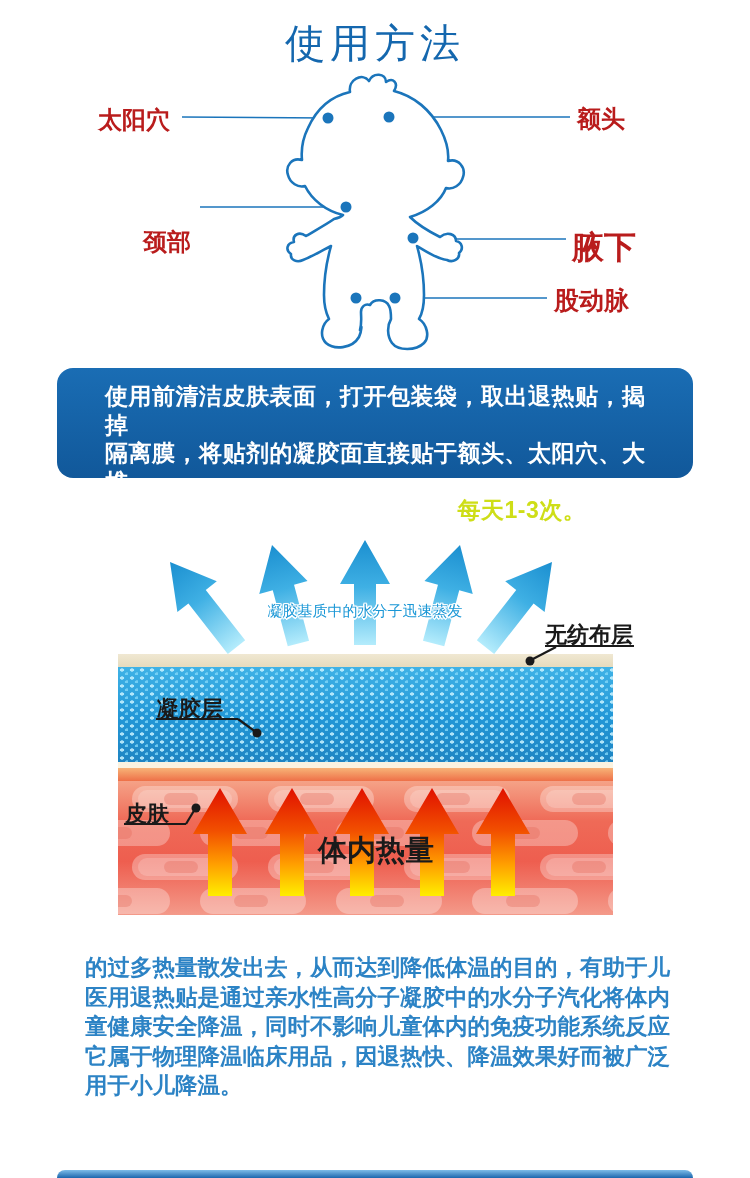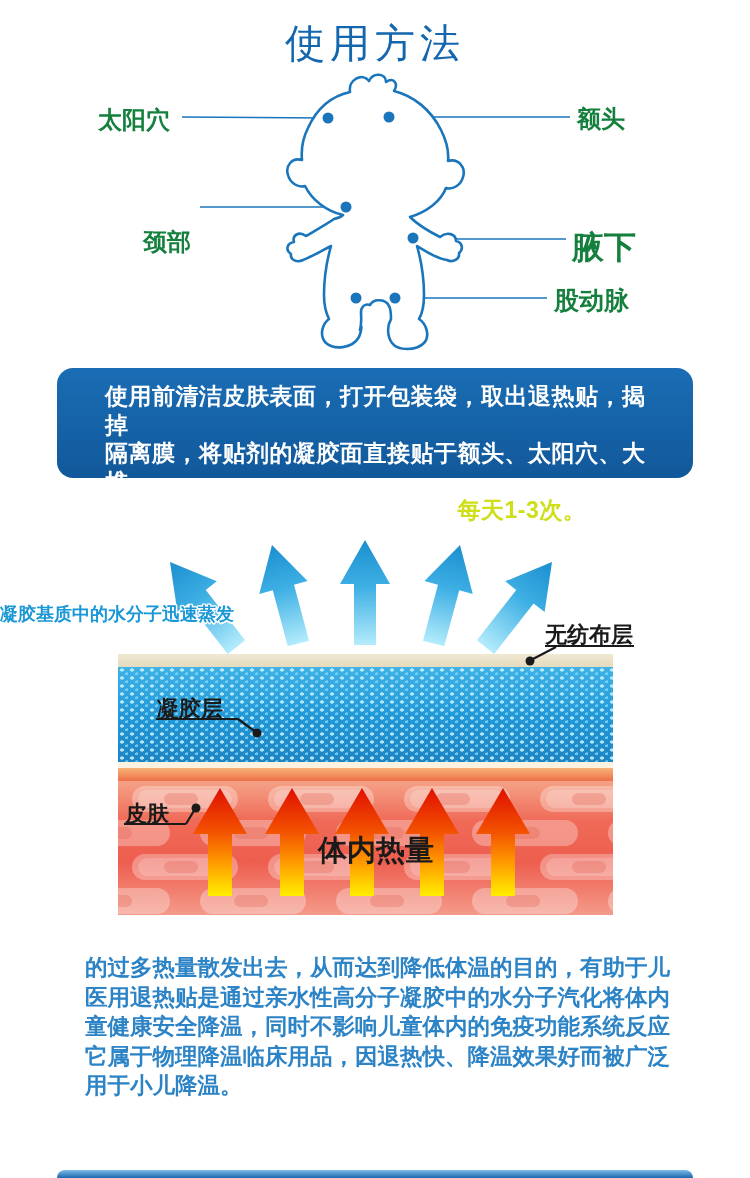--- a/index.html
+++ b/index.html
@@ -1,27 +1,27 @@
 <!DOCTYPE html>
 <html><head>
 <meta charset="utf-8">
 <style>
   html,body{margin:0;padding:0;background:#fff;}
   .page{position:relative;width:750px;height:1178px;background:#fff;overflow:hidden;
         font-family:"Liberation Sans","DejaVu Sans",sans-serif;}
   .abs{position:absolute;}
   .page-title{left:0;top:16px;width:750px;text-align:center;font-size:40px;font-weight:400;
         color:#1467ae;letter-spacing:5px;}
-  .map-label{position:absolute;color:#15803d;font-weight:700;font-size:24px;white-space:nowrap;}
+  .map-label{position:absolute;color:#b91c1c;font-weight:700;font-size:24px;white-space:nowrap;}
   .instruction-box{left:57px;top:368px;width:636px;height:110px;border-radius:16px;
         background:linear-gradient(180deg,#1a6db4,#11589a);box-sizing:border-box;
         padding:14px 28px 0 48px;color:#fff;font-weight:700;font-size:23px;line-height:28.5px;
         letter-spacing:.5px;}
   .hl{color:#cede17;}
-  .vapor-caption{left:0;width:730px;font-weight:700;font-size:18px;
+  .vapor-caption{left:0;width:730px;text-align:center;font-weight:400;font-size:15px;
         color:#1a97d6;white-space:nowrap;
         text-shadow:-1.5px 0 #fff,1.5px 0 #fff,0 -1.5px #fff,0 1.5px #fff,
                     -1px -1px #fff,1px 1px #fff,-1px 1px #fff,1px -1px #fff;}
   .blk-label{position:absolute;color:#1a1a1a;font-weight:700;font-size:22px;white-space:nowrap;}
   .layer{position:absolute;left:118px;width:495px;}
   .nonwoven{top:654px;height:13px;background:linear-gradient(180deg,#f0e8d2,#e5dbbe);}
   .gel{top:667px;height:95px;
         background-image:
           radial-gradient(3.5px 2.5px at 4px 3px, rgba(200,242,255,.85) 55%, rgba(200,242,255,0) 75%),
           radial-gradient(3.5px 2.5px at 9px 7px, rgba(130,215,248,.8) 55%, rgba(130,215,248,0) 75%),

